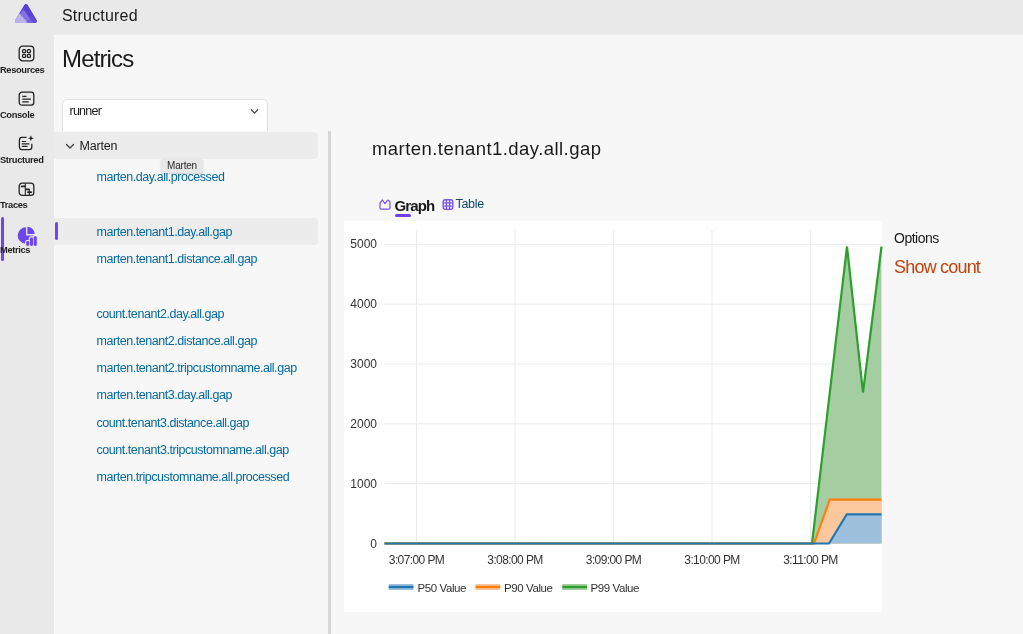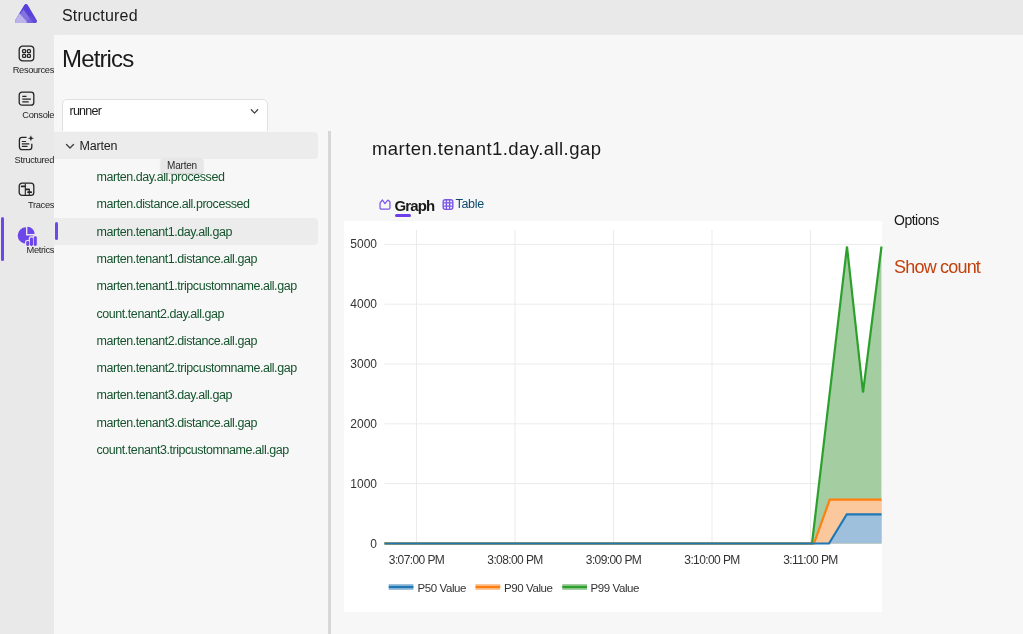--- a/index.html
+++ b/index.html
@@ -2,51 +2,51 @@
 <html><head>
 <meta charset="utf-8">
 <style>
   * { margin:0; padding:0; box-sizing:border-box; }
   html,body { width:1023px; height:634px; overflow:hidden; background:#f7f7f7;
     font-family:"Liberation Sans", sans-serif; }
   .abs { position:absolute; }
   #topbar { left:0; top:0; width:1023px; height:35px; background:#e9e9e9; }
   #sidebar { left:0; top:35px; width:54px; height:599px; background:#e9e9e9; }
   #content { left:54px; top:35px; width:969px; height:599px; background:#f7f7f7; border-top-left-radius:8px; }
-  .navitem { position:absolute; left:0; width:54px; height:45px; text-align:right; }
+  .navitem { position:absolute; left:0; width:54px; height:45px; text-align:left;font-weight:bold; }
   .navitem svg { display:block; margin:5px 0 0 17.5px; }
   .navlabel { font-size:9.3px; letter-spacing:-0.35px; color:#1f1f1f; margin-top:3px; }
   #navind { left:1px; width:3px; height:44px; background:#6e47e8; border-radius:2px; }
   #apphost { left:62px; top:4.5px; font-size:16px; letter-spacing:0.2px; line-height:21px; color:#1b1b1b; }
   #pagetitle { left:62px; top:43px; font-size:24px; letter-spacing:-0.85px; line-height:31px; color:#1a1a1a; }
   #dropdown { left:62px; top:99px; width:206px; height:36px; background:#fff;
     border:1px solid #e0e0e0; border-radius:5px; }
   #dropdown .txt { position:absolute; left:6.5px; top:4px; font-size:12.5px; letter-spacing:-0.75px; color:#1b1b1b; }
   #treepanel { left:54px; top:131px; width:277px; height:503px; background:#f7f7f7; }
   #treeheader { position:absolute; left:0; top:1px; width:264px; height:27px;
     background:#ececec; border-radius:0 4px 4px 0; }
   #treeheader .chev { position:absolute; left:11px; top:10px; }
   #treeheader .lbl { position:absolute; left:25.5px; top:6.5px; font-size:12.5px; letter-spacing:-0.2px; color:#1c1c1c; }
   .trow { position:absolute; left:0; width:264px; height:27.3px; }
-  .trow .t { position:absolute; left:42.5px; top:7px; font-size:12.5px; letter-spacing:-0.45px; color:#14532d; white-space:nowrap; }
+  .trow .t { position:absolute; left:42.5px; top:7px; font-size:12.5px; letter-spacing:-0.45px; color:#0369a1; white-space:nowrap; }
   .trow.sel { background:#ececec; border-radius:0 4px 4px 0; }
   .trow.sel .bar { position:absolute; left:0.8px; top:4.7px; width:3px; height:17.5px;
     background:#6e47e8; border-radius:2px; }
   #tooltip { left:161px; top:158px; width:42px; height:15px; background:#e7e7e7; letter-spacing:-0.2px;
     border-radius:3px; box-shadow:0 1px 2px rgba(0,0,0,0.18); z-index:5;
     font-size:10px; color:#2a2a2a; text-align:center; line-height:15px; }
   #splitter { left:327.5px; top:131px; width:3.2px; height:503px; background:#d7d7d7; }
   #charttitle { left:372px; top:138px; font-size:18.5px; letter-spacing:0.45px; line-height:22px; color:#1a1a1a; }
   #tabGraphIcon { left:379px; top:198.5px; }
   #tabGraphTxt { left:394.5px; top:197px; font-size:15px; letter-spacing:-0.85px; font-weight:bold; color:#1a1a1a; }
   #tabline { left:394.5px; top:213.5px; width:16.5px; height:3px; background:#6e3fe8; border-radius:1.5px; }
   #tabTableIcon { left:441.5px; top:198.5px; }
   #tabTableTxt { left:455.5px; top:197px; font-size:12.5px; letter-spacing:-0.3px; color:#0c4a6e; }
   #chart { left:344px; top:220px; }
-  #options { left:894px; top:212px; font-size:14px; letter-spacing:-0.5px; color:#1a1a1a; }
+  #options { left:894px; top:230px; font-size:14px; letter-spacing:-0.5px; color:#1a1a1a; }
   #showcount { left:894px; top:257px; font-size:18px; letter-spacing:-0.8px; color:#c2410c; }
 </style>
 </head>
 <body>
 <div class="abs" id="topbar"></div>
 <div class="abs" id="sidebar"></div>
 <div class="abs" id="content"></div>
 
 <svg class="abs" style="left:15px;top:4px" width="22" height="19" viewBox="0 0 22 19">
   <defs>
@@ -126,50 +126,47 @@
 <div class="abs" id="treepanel">
   <div id="treeheader">
     <svg class="chev" width="10" height="9" viewBox="0 0 10 9" fill="none" stroke="#424242" stroke-width="1.4" stroke-linecap="round" stroke-linejoin="round">
       <path d="M1.5,2.5 L5,6 L8.5,2.5"></path>
     </svg>
     <div class="lbl">Marten</div>
   </div>
   <div class="trow" style="top:32px">
       <div class="t">marten.day.all.processed</div>
     </div>
-  <div class="trow" style="top:59.3px">
-      <div class="t">marten.distance.all.processed</div>
-    </div>
   <div class="trow sel" style="top:86.6px">
       <div class="bar"></div>
       <div class="t">marten.tenant1.day.all.gap</div>
     </div>
   <div class="trow" style="top:113.9px">
       <div class="t">marten.tenant1.distance.all.gap</div>
     </div>
-  <div class="trow" style="top:141.2px">
-      <div class="t">marten.tenant1.tripcustomname.all.gap</div>
-    </div>
   <div class="trow" style="top:168.5px">
       <div class="t">count.tenant2.day.all.gap</div>
     </div>
   <div class="trow" style="top:195.8px">
       <div class="t">marten.tenant2.distance.all.gap</div>
     </div>
   <div class="trow" style="top:223.1px">
       <div class="t">marten.tenant2.tripcustomname.all.gap</div>
     </div>
   <div class="trow" style="top:250.4px">
       <div class="t">marten.tenant3.day.all.gap</div>
     </div>
   <div class="trow" style="top:277.7px">
-      <div class="t">marten.tenant3.distance.all.gap</div>
+      <div class="t">count.tenant3.distance.all.gap</div>
     </div>
   <div class="trow" style="top:305px">
       <div class="t">count.tenant3.tripcustomname.all.gap</div>
+    </div>
+  <div class="trow" style="top:332.3px">
+      <div class="t">marten.tripcustomname.all.processed</div>
     </div>
 </div>
 <div class="abs" id="tooltip">Marten</div>
 <div class="abs" id="splitter"></div>
 
 <div class="abs" id="charttitle">marten.tenant1.day.all.gap</div>
 <svg class="abs" id="tabGraphIcon" width="12" height="11" viewBox="0 0 11.5 11" fill="none" stroke="#7a55e8" stroke-width="1.25" stroke-linejoin="round">
   <path d="M0.8,3.8 L3.2,1.0 L5.7,4.6 L8.5,1.1 L10.7,2.7 V8.9 a1.2,1.2 0 0 1 -1.2,1.2 H2 a1.2,1.2 0 0 1 -1.2,-1.2 Z"></path>
 </svg>
 <div class="abs" id="tabGraphTxt">Graph</div>

